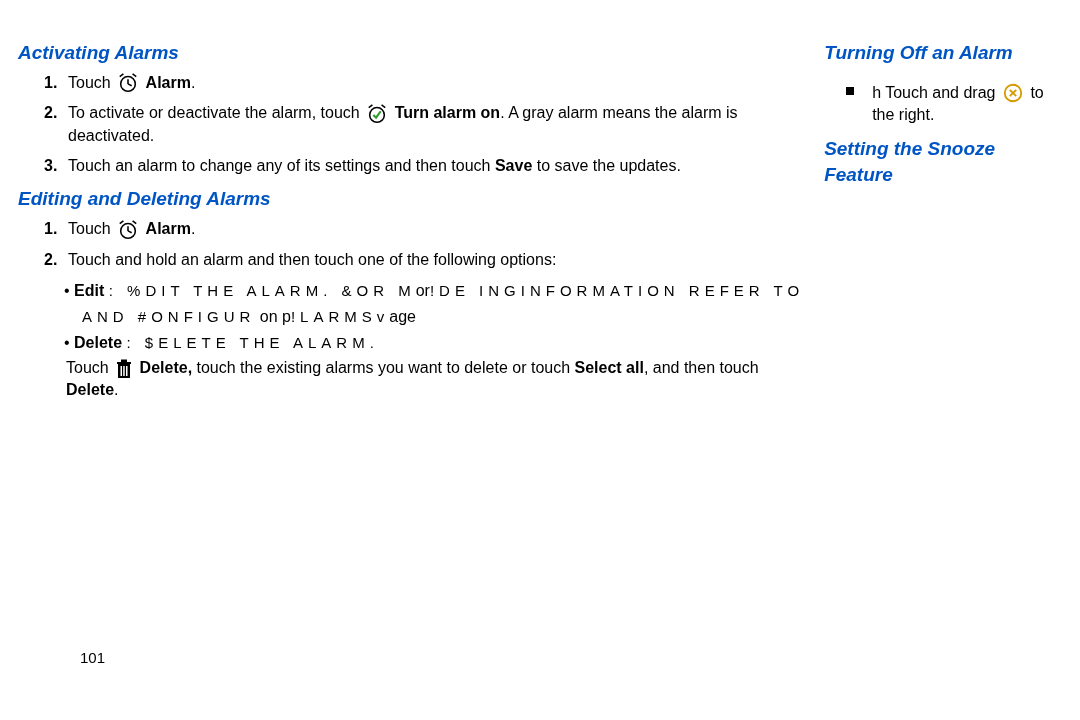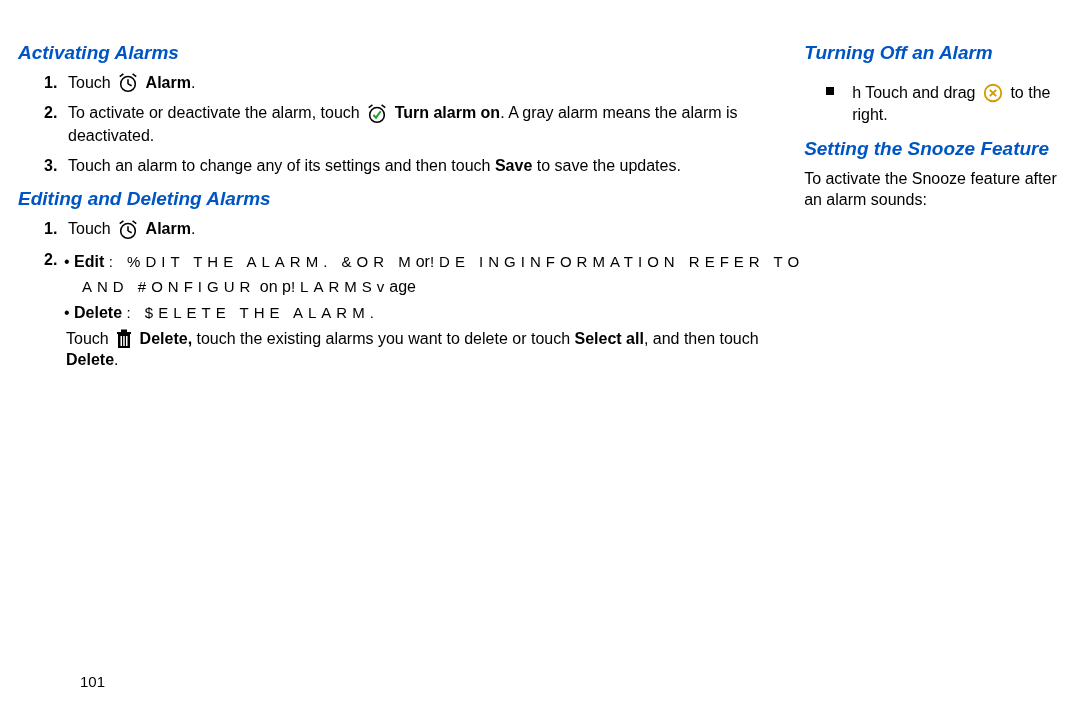--- a/index.html
+++ b/index.html
@@ -9,20 +9,21 @@
       font-family: Arial, Helvetica, sans-serif;
       color: #000;
       background: #fff;
       font-size: 16px;
       line-height: 1.35;
       position: relative;
     }
     .page {
       display: flex;
       padding: 40px 18px 0 18px;
+      gap: 20px;
     }
     .col {
       flex: 1;
     }
     .col-left { flex: 0 0 525px; }
     .col-right { flex: 1; }
     .section-heading {
       color: #0055c4;
       font-weight: bold;
       font-style: italic;
@@ -95,21 +96,21 @@
       padding-left: 48px;
       margin-top: 4px;
       margin-bottom: 6px;
     }
     .delete-para {
       padding-left: 48px;
     }
     .pagenum {
       position: absolute;
       left: 80px;
-      bottom: 28px;
+      bottom: 52px;
       font-size: 15px;
     }
   </style>
 </head>
 <body>
 
 <div class="page">
   <div class="col col-left">
 
     <div class="section-heading">Activating Alarms</div>
@@ -159,20 +160,21 @@
             <line x1="12" y1="13" x2="12" y2="8"></line>
             <line x1="12" y1="13" x2="16" y2="15"></line>
             <line x1="3" y1="5" x2="7" y2="2"></line>
             <line x1="21" y1="5" x2="17" y2="2"></line>
           </svg>
         </span>
         <span class="b">Alarm</span><span>.</span>
       </li>
       <li>
         <span class="num">2.</span>
+        <span>Touch and hold an alarm and then touch one of the following options:</span>
       </li>
     </ol>
 
     <div class="editline" style="white-space:nowrap;">
       <span>• </span><span class="b">Edit</span>
       <span class="garble">: %DIT THE ALARM. &amp;OR M</span><span class="garble-tight">or</span><span class="garble">!DE ING</span><span class="garble">INFORMATION REFER TO</span>
     </div>
     <div class="editline" style="padding-left:64px;white-space:nowrap;">
       <span class="garble">AND #ONFIGUR</span><span class="garble-tight"> on p</span><span class="garble">!LARMSv</span><span class="garble-tight">age</span>
     </div>
@@ -209,17 +211,16 @@
             <circle cx="12" cy="12" r="9"></circle>
             <line x1="8.5" y1="8.5" x2="15.5" y2="15.5"></line>
             <line x1="15.5" y1="8.5" x2="8.5" y2="15.5"></line>
           </svg>
         </span>
         <span>to the right.</span>
       </li>
     </ul>
 
     <div class="section-heading">Setting the Snooze Feature</div>
-    <div class="body-text">To activate the Snooze feature after an alarm sounds:</div>
   </div>
 </div>
 
 <div class="pagenum">101</div>
 
 </body></html>

